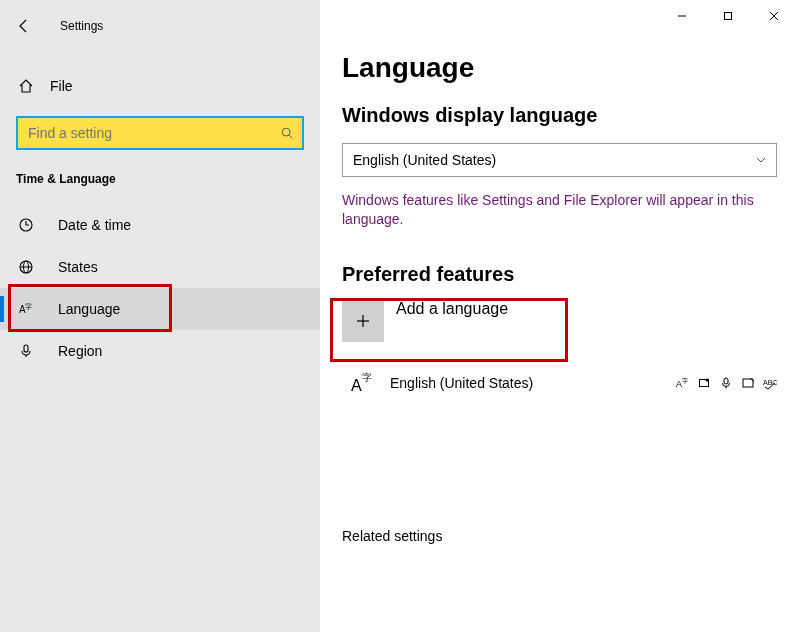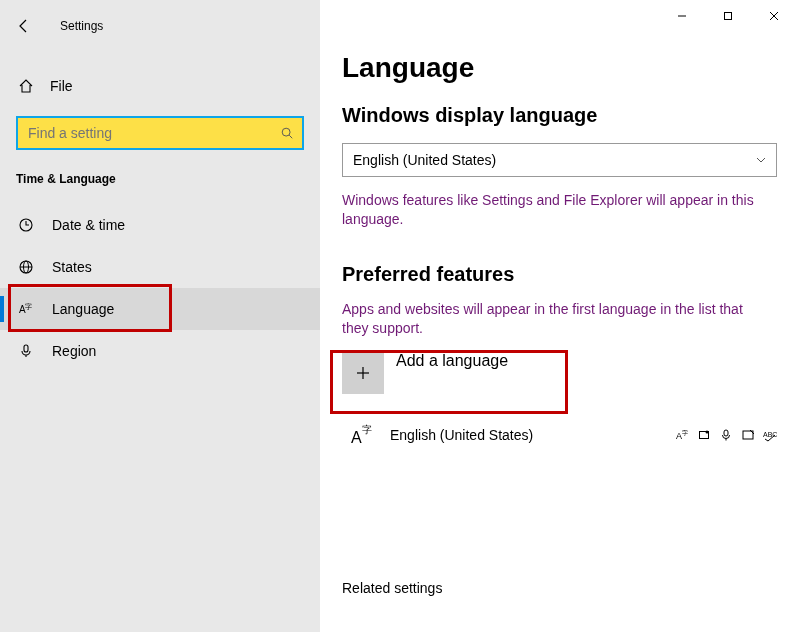--- a/index.html
+++ b/index.html
@@ -10,21 +10,21 @@
   .back-arrow { width:20px; display:inline-block; }
   .app-title { font-size: 12px; margin-left: 24px; color:#000; }
   .wc-btn { width:46px; height:32px; display:flex; align-items:center; justify-content:center; }
   .home-row { display:flex; align-items:center; height:40px; padding-left:18px; margin-top:24px; gap:16px; font-size:14px; }
   .search-wrap { margin: 10px 16px 0 16px; }
   .search { width:100%; height:34px; border:2px solid #0ea5e9; background:#fde047; padding:0 34px 0 10px; font-size:14px; color:#555; position:relative; }
   .search-box { position:relative; }
   .search-icon { position:absolute; right:10px; top:50%; transform:translateY(-50%); color:#555; }
   .section-header { font-size:12px; font-weight:600; margin:22px 4px 18px 16px; }
   .nav { list-style:none; }
-  .nav-item { display:flex; align-items:center; height:42px; padding-left:18px; gap:18px; font-size:14px; cursor:pointer; position:relative; }
+  .nav-item { display:flex; align-items:center; height:42px; padding-left:18px; gap:24px; font-size:14px; cursor:pointer; position:relative; }
   .nav-item.selected { background:#d8d8d8; }
   .nav-item.selected::before { content:""; position:absolute; left:0; top:8px; bottom:8px; width:4px; background:#0078d7; }
   .highlight-lang { border:3px solid #c00000; position:absolute; left:8px; width:164px; height:48px; pointer-events:none; }
   .main { flex:1; padding:0 20px 0 22px; position:relative; overflow:hidden; }
   .wcbar { position:absolute; top:0; right:0; display:flex; }
   .page-title { font-size:28px; font-weight:600; margin-top:52px; }
   .h2 { font-size:20px; font-weight:600; margin-top:20px; }
   .dropdown { margin-top:16px; border:1px solid #999; height:34px; width:435px; display:flex; align-items:center; padding:0 10px; font-size:14px; justify-content:space-between; }
   .desc { font-size:14px; margin-top:14px; width:420px; color:#701a75; line-height:1.35; }
   .add-lang { display:flex; align-items:flex-start; width:220px; height:56px; margin-top:14px; cursor:pointer; }
@@ -147,21 +147,20 @@
       <span>English (United States)</span>
       <span>
           <svg class="icon10" viewBox="0 0 10 10">
             <path d="M1 3 L5 7 L9 3" stroke="#555" stroke-width="1" fill="none"></path>
           </svg>
         </span>
     </div>
     <p class="desc">Windows features like Settings and File Explorer will appear in this language.</p>
 
     <h2 class="h2" style="margin-top:34px">Preferred features</h2>
-    <p class="desc">Apps and websites will appear in the first language in the list that they support.</p>
 
     <div class="add-wrap">
       <div class="add-lang">
         <div class="add-icon">
           <svg width="16" height="16" viewBox="0 0 16 16">
               <line x1="8" y1="2" x2="8" y2="14" stroke="#000" stroke-width="1.2"></line>
               <line x1="2" y1="8" x2="14" y2="8" stroke="#000" stroke-width="1.2"></line>
             </svg>
         </div>
         <span>Add a language</span>

